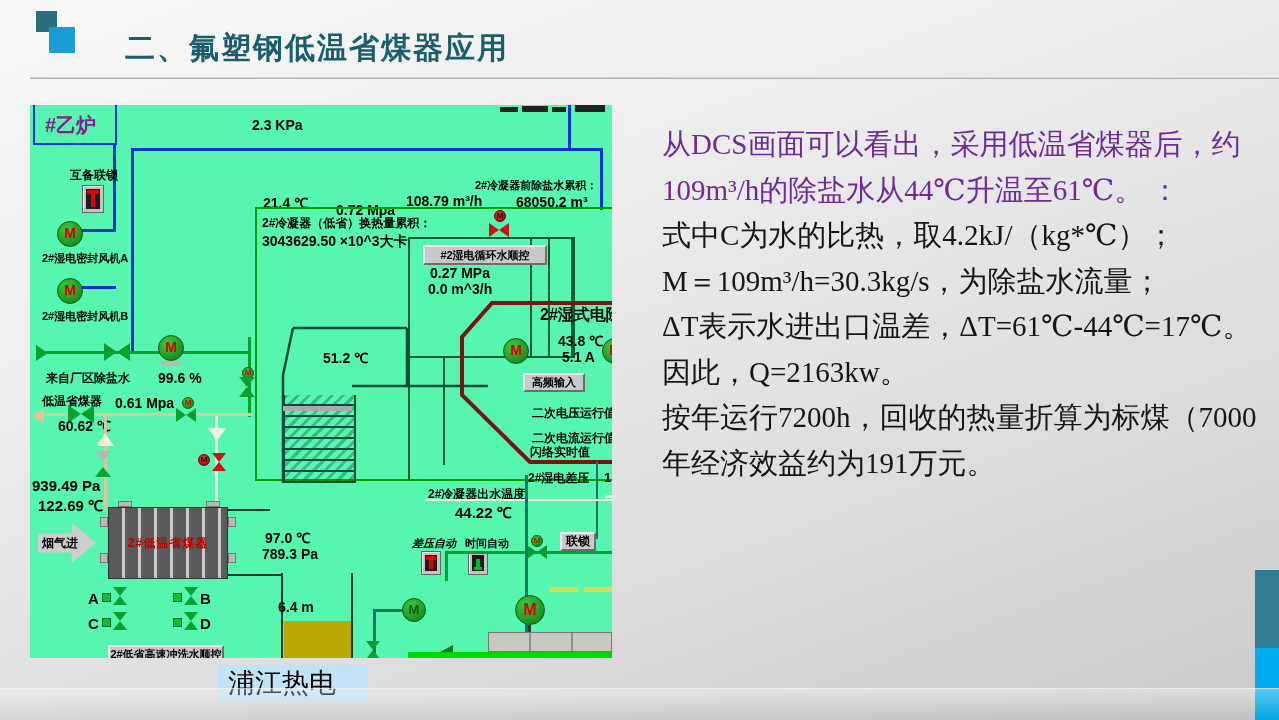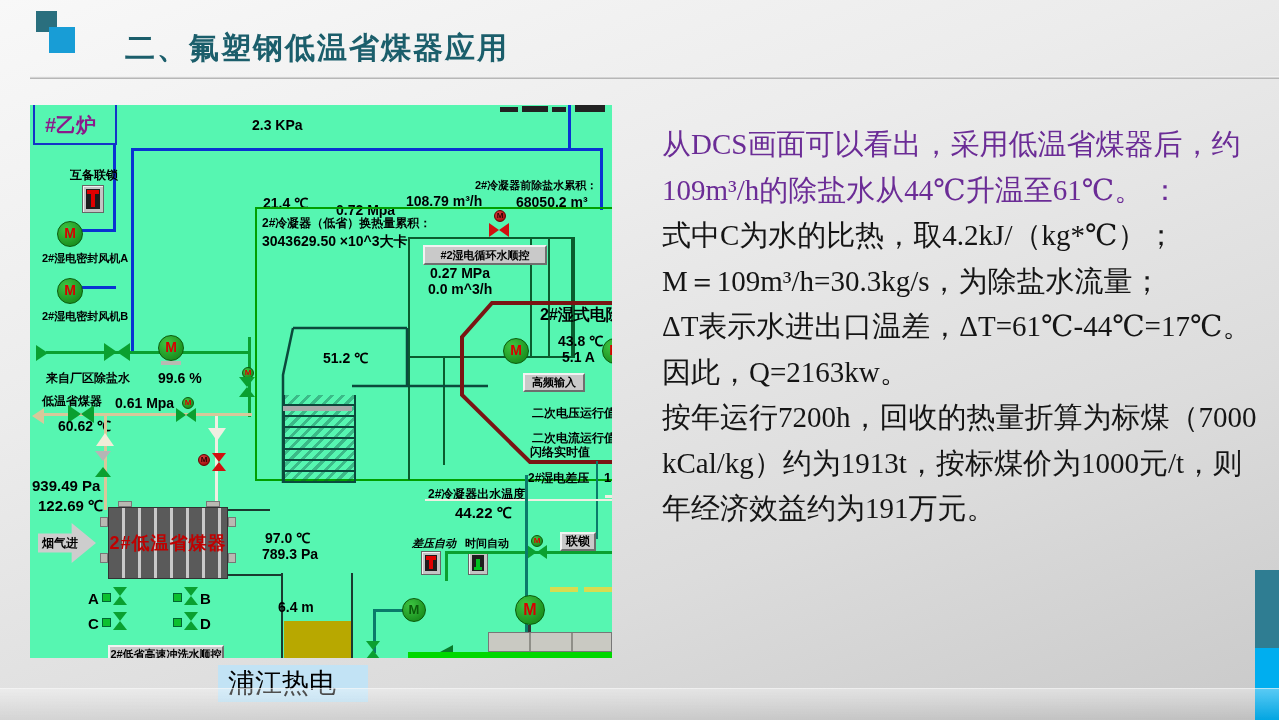--- a/index.html
+++ b/index.html
@@ -83,21 +83,21 @@
   .sw.red .inner::after{content:"";position:absolute;left:50%;margin-left:-2px;top:1px;bottom:2px;width:4px;background:#e00000;}
   .sw.grn .inner::after{content:"";position:absolute;left:50%;margin-left:-2px;top:4px;bottom:1px;width:4px;background:#00c020;}
   .sw.grn .inner::before{content:"";position:absolute;left:2px;right:2px;bottom:1px;height:3px;background:#00c020;}
   
   .tri{position:absolute;width:0;height:0;}
   .flue-arrow{position:absolute;background:#cdcdcd;
     clip-path:polygon(0 26%,58% 26%,58% 0,100% 50%,58% 100%,58% 74%,0 74%);
     filter:drop-shadow(0 0 1px #555);}
   .eco{position:absolute;background:repeating-linear-gradient(to right,#5a5a5a 0 13px,#c9c9c9 13px 16px);
     border:1px solid #333;box-sizing:border-box;text-align:center;}
-  .eco span{font-size:18px;font-weight:bold;color:#c00000;letter-spacing:1px;line-height:70px;
+  .eco span{font-size:12px;font-weight:bold;color:#c00000;letter-spacing:1px;line-height:70px;
     background:transparent;}
   .tab{position:absolute;background:#b9b9b2;border:1px solid #777;box-sizing:border-box;}
   .hatch{position:absolute;background:
     repeating-linear-gradient(135deg,rgba(10,74,60,.35) 0 3px,transparent 3px 8px),
     repeating-linear-gradient(to bottom,transparent 0 9px,#0b4a3c 9px 11px);
     border-left:2px solid #0b4a3c;border-right:2px solid #0b4a3c;}
   .plat{position:absolute;background:repeating-linear-gradient(to right,#c9c9c2 0 40px,#8f8f88 40px 42px),
     linear-gradient(#cfcfc8,#a8a8a0);border:1px solid #777;box-sizing:border-box;}
   .frag{position:absolute;background:#222;}
   .ydash{position:absolute;background:#d8dc50;height:5px;}
@@ -113,21 +113,20 @@
   <div class="abs divider" style="left:30px;top:76px;width:1249px;"></div>
 
   <div class="abs body-text">
     <div class="bline purple">从DCS画面可以看出，采用低温省煤器后，约</div>
     <div class="bline purple">109m³/h的除盐水从44℃升温至61℃。 ：</div>
     <div class="bline">式中C为水的比热，取4.2kJ/（kg*℃）；</div>
     <div class="bline">M＝109m³/h=30.3kg/s，为除盐水流量；</div>
     <div class="bline">ΔT表示水进出口温差，ΔT=61℃-44℃=17℃。</div>
     <div class="bline">因此，Q=2163kw。</div>
     <div class="bline">按年运行7200h，回收的热量折算为标煤（7000</div>
-    <div class="bline">kCal/kg）约为1913t，按标煤价为1000元/t，则</div>
     <div class="bline">年经济效益约为191万元。</div>
   </div>
 
   <div class="abs dcs">
 
     <div class="pipe p-blue" style="left:83px;top:40px;width:3px;height:86px;"></div>
     <div class="pipe p-blue" style="left:52px;top:124px;width:34px;height:3px;"></div>
     <div class="pipe p-blue" style="left:52px;top:181px;width:34px;height:3px;"></div>
     <div class="pipe p-blue" style="left:101px;top:43px;width:3px;height:205px;"></div>
     <div class="pipe p-blue" style="left:101px;top:43px;width:472px;height:3px;"></div>

